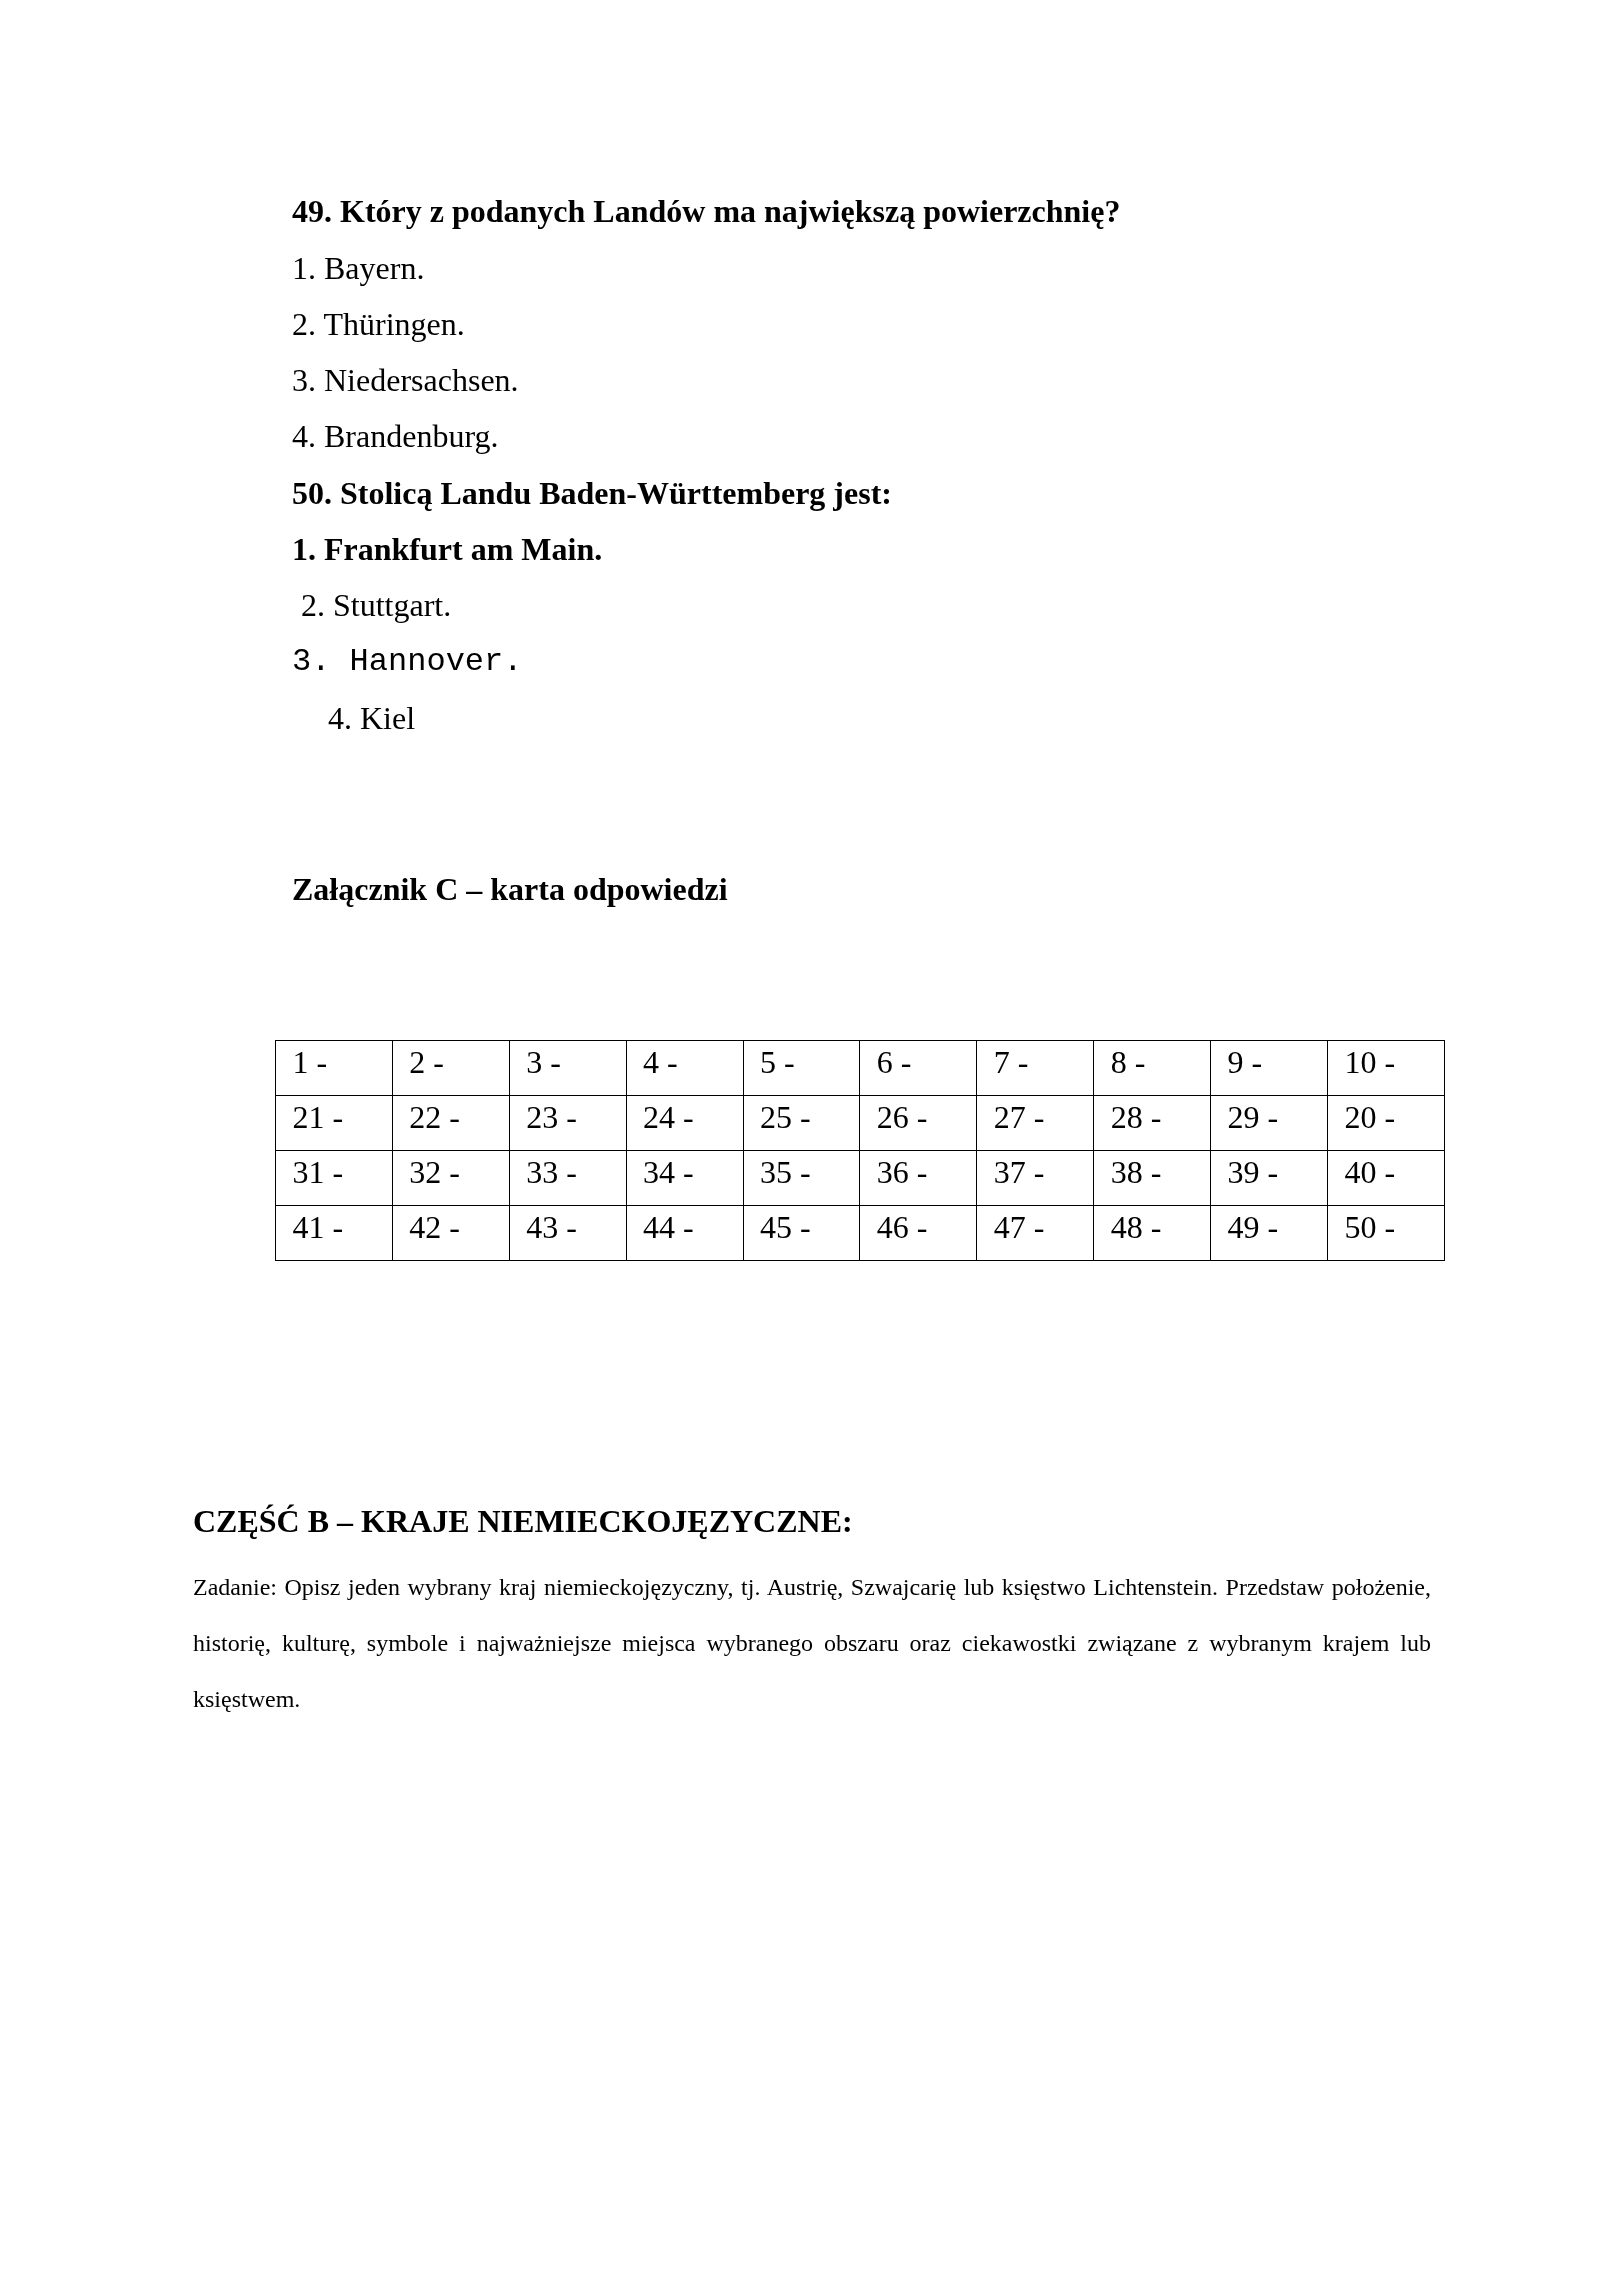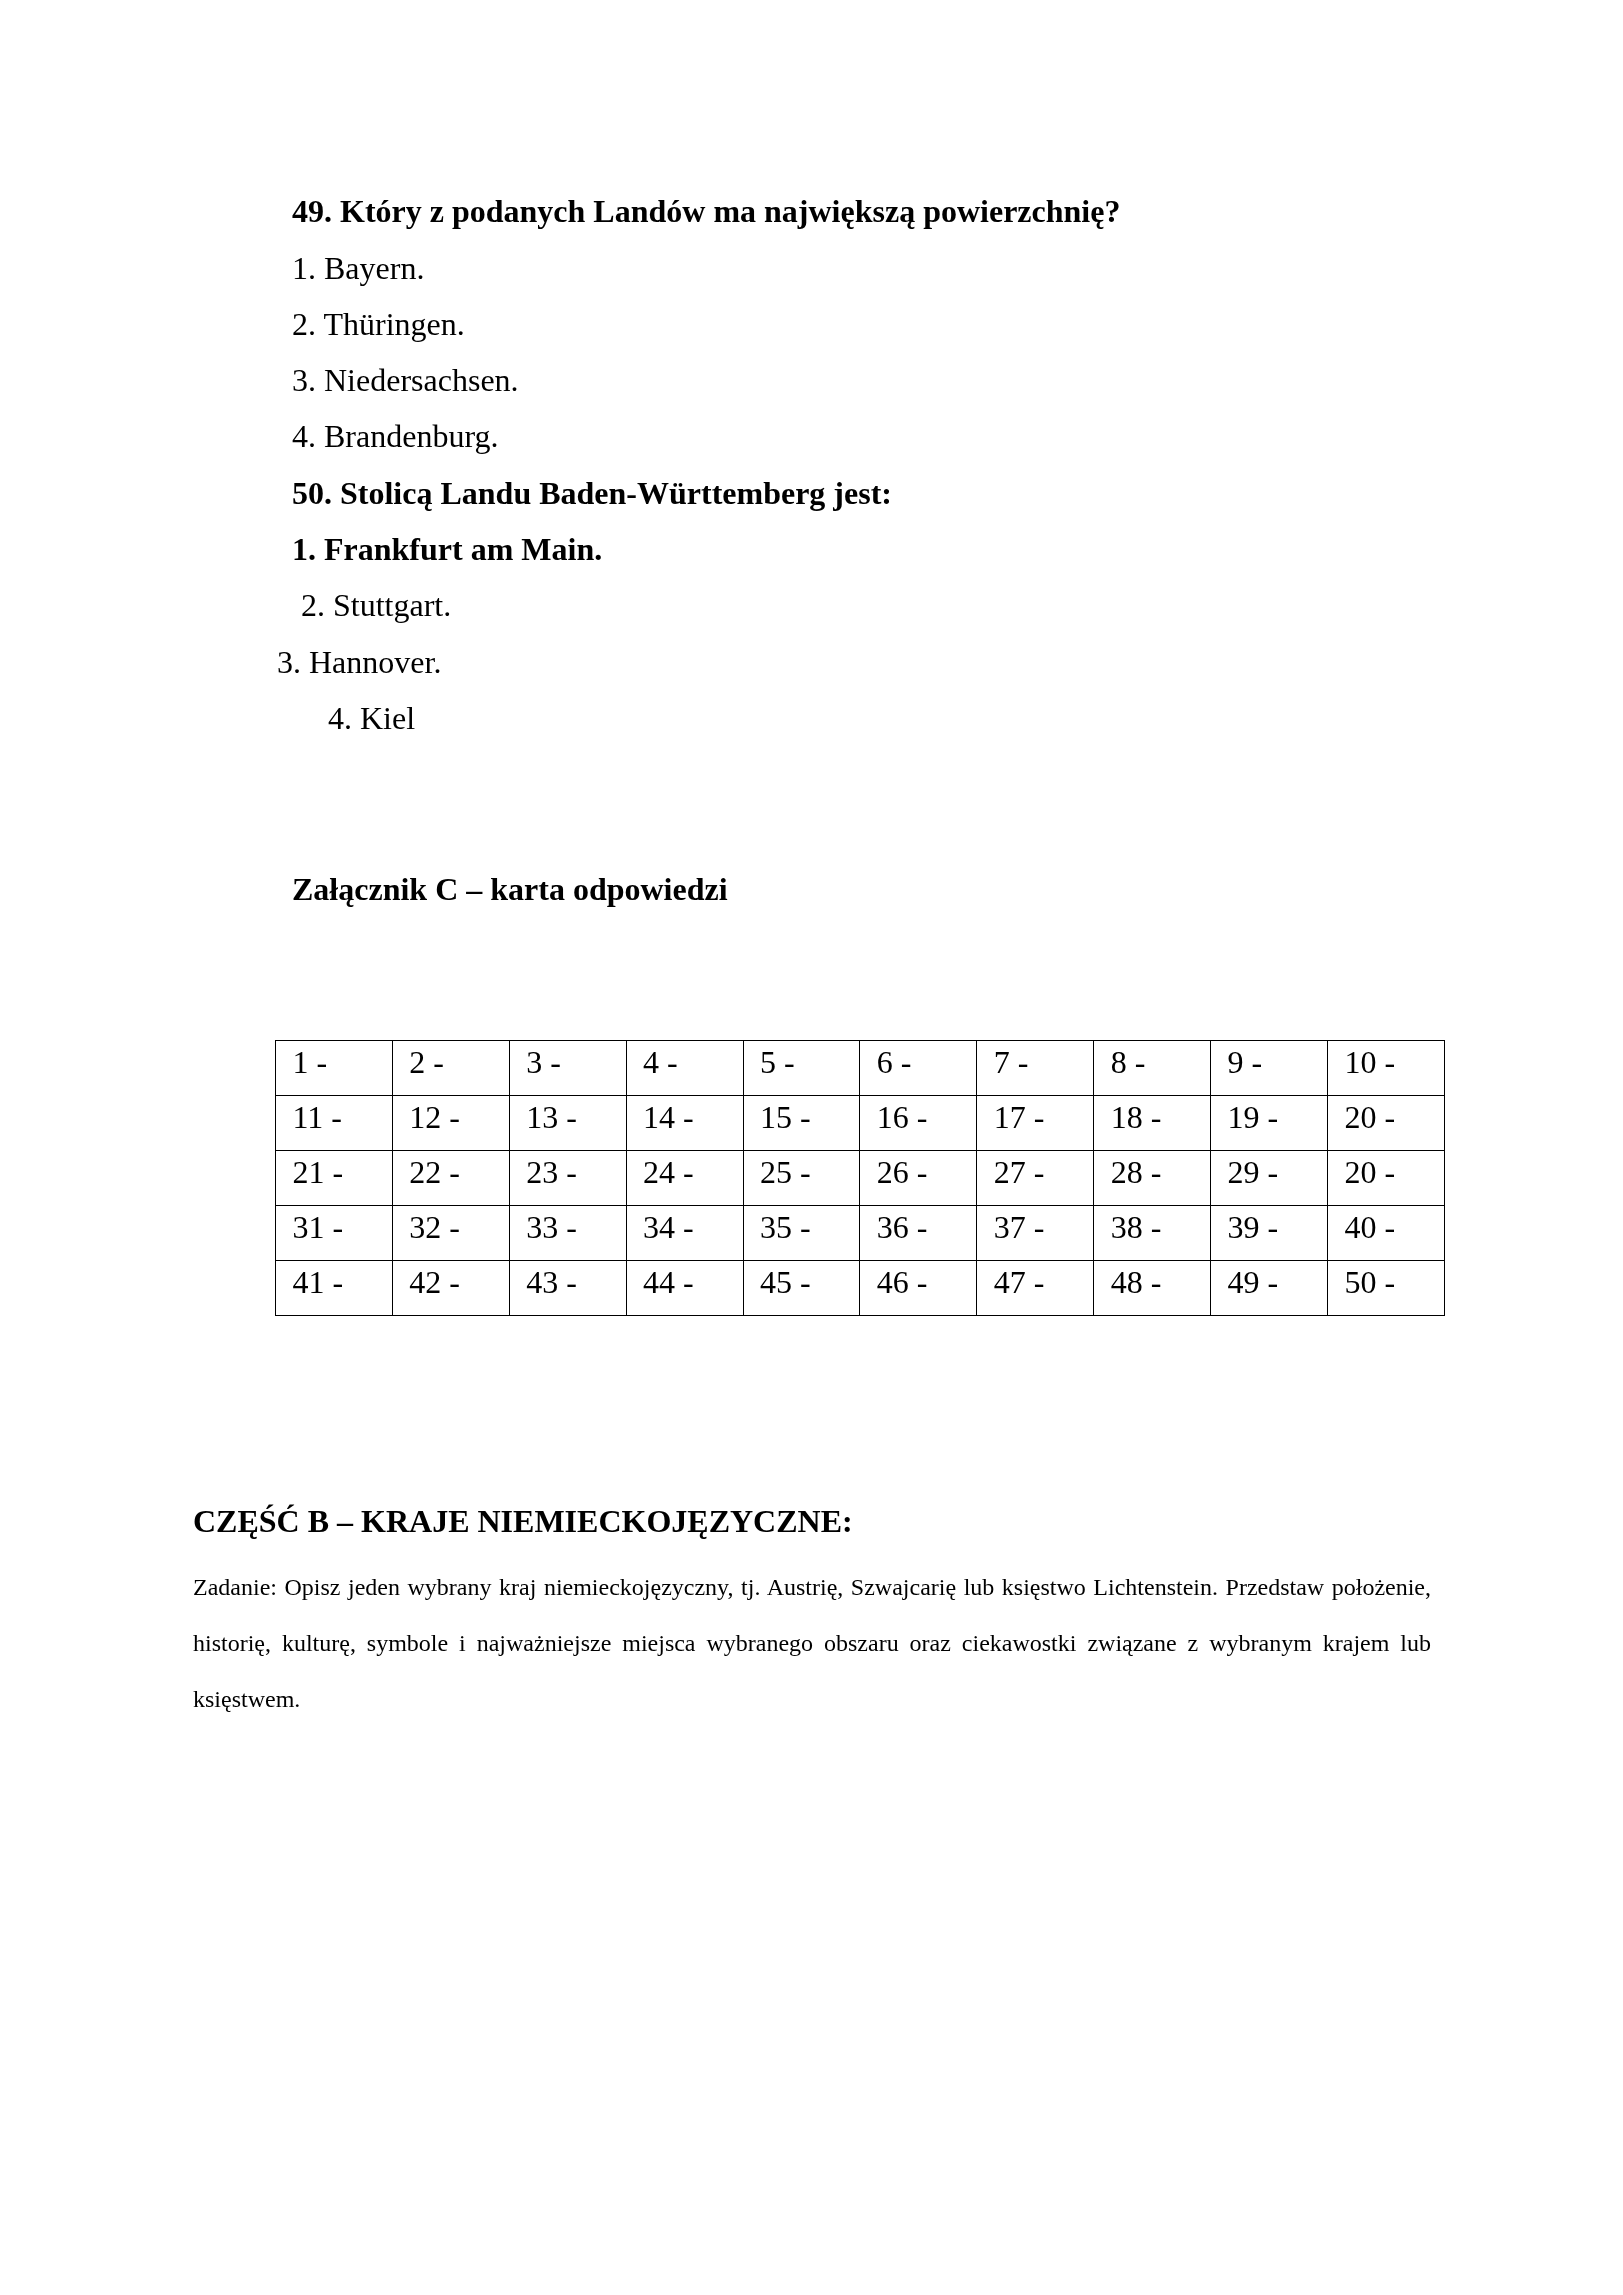--- a/index.html
+++ b/index.html
@@ -25,21 +25,21 @@
 
     #q49-title { left: 292px; top: 192px; }
     #q49-opt-0 { left: 292px; top: 249px; }
     #q49-opt-1 { left: 292px; top: 305px; }
     #q49-opt-2 { left: 292px; top: 361px; }
     #q49-opt-3 { left: 292px; top: 417px; }
 
     #q50-title { left: 292px; top: 474px; }
     #q50-opt-0 { left: 292px; top: 530px; font-weight: bold; }
     #q50-opt-1 { left: 292px; top: 586px; margin-left: 9px; }
-    #q50-opt-2 { left: 277px; top: 643px; }
+    #q50-opt-2 { left: 292px; top: 643px; font-family: Liberation Mono, monospace; }
     #q50-opt-3 { left: 292px; top: 699px; margin-left: 36px; }
 
     #appendix-title { left: 292px; top: 870px; }
 
     #answer-table {
       position: absolute;
       left: 275px;
       top: 1040px;
       width: 1170px;
       border-collapse: collapse;
@@ -93,32 +93,20 @@
       <td>3 -</td>
       <td>4 -</td>
       <td>5 -</td>
       <td>6 -</td>
       <td>7 -</td>
       <td>8 -</td>
       <td>9 -</td>
       <td>10 -</td>
     </tr>
     <tr>
-      <td>11 -</td>
-      <td>12 -</td>
-      <td>13 -</td>
-      <td>14 -</td>
-      <td>15 -</td>
-      <td>16 -</td>
-      <td>17 -</td>
-      <td>18 -</td>
-      <td>19 -</td>
-      <td>20 -</td>
-    </tr>
-    <tr>
       <td>21 -</td>
       <td>22 -</td>
       <td>23 -</td>
       <td>24 -</td>
       <td>25 -</td>
       <td>26 -</td>
       <td>27 -</td>
       <td>28 -</td>
       <td>29 -</td>
       <td>20 -</td>

